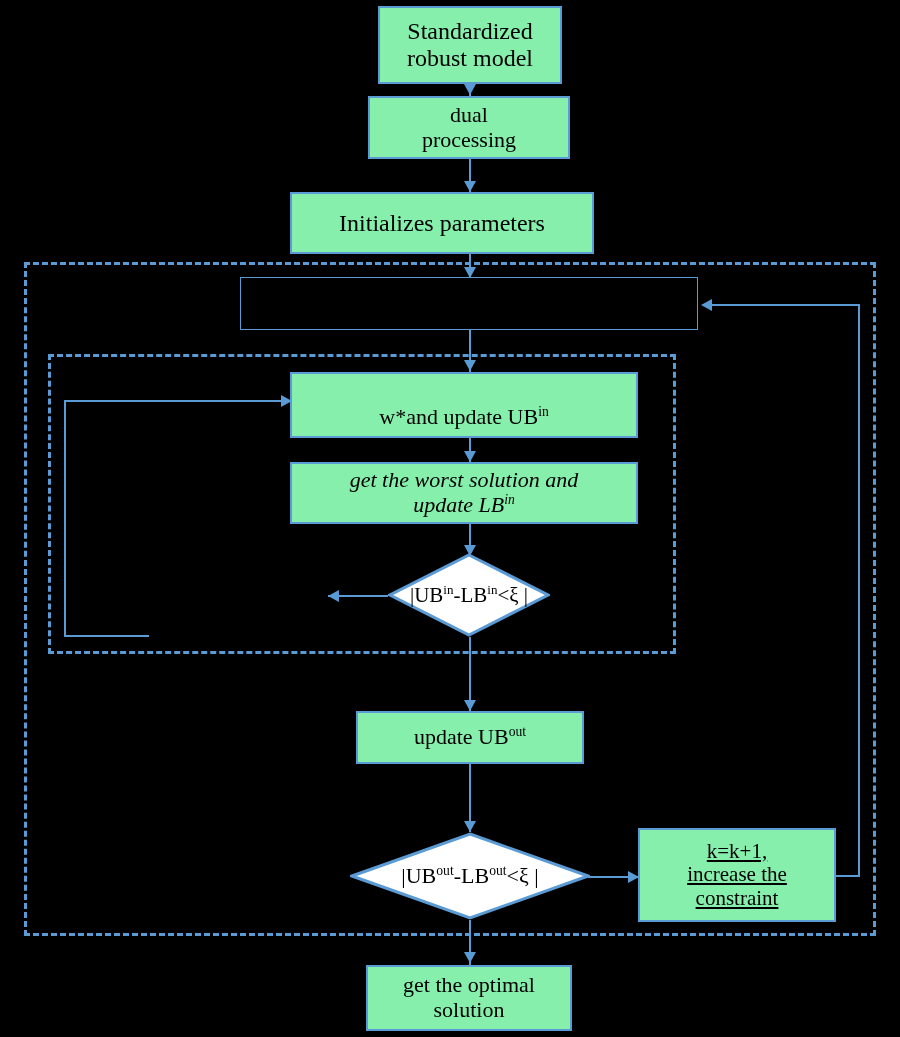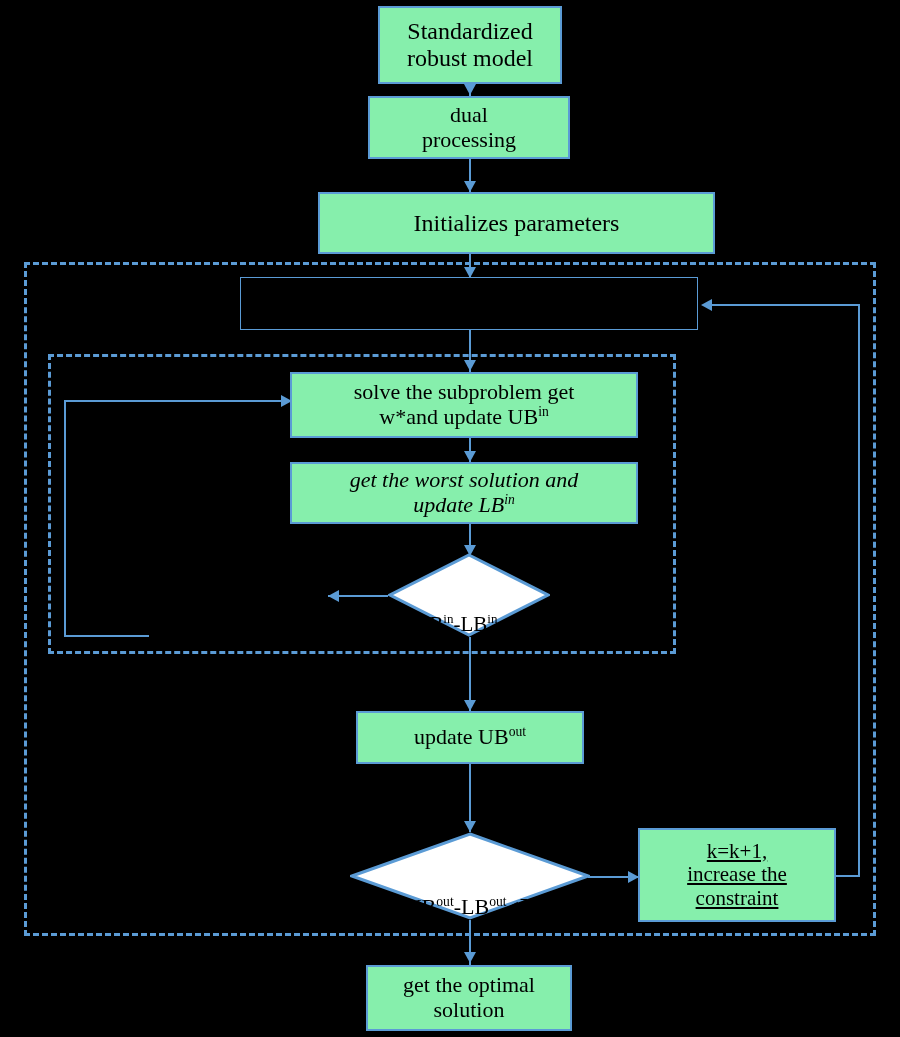--- a/index.html
+++ b/index.html
@@ -43,21 +43,21 @@
   .diamond {
     position: absolute;
     z-index: 5;
   }
   .diamond svg { display: block; }
   .diamond .dlabel {
     position: absolute;
     left: 0; top: 0;
     width: 100%; height: 100%;
     display: flex;
-    align-items: flex-end;
+    align-items: center;
     justify-content: center;
     text-align: center;
     color: #000;
     pointer-events: none;
   }
 
   
   .group-frame {
     position: absolute;
     box-sizing: border-box;
@@ -157,31 +157,31 @@
     </span>
   </div>
 
   <div class="node" style="left:368px; top:96px; width:202px; height:63px; font-size:22px;">
     <span class="txt">
       <span>dual</span><br>
       <span>processing</span>
     </span>
   </div>
 
-  <div class="node" style="left:290px; top:192px; width:397px; height:62px; font-size:24px;margin-left:28px;">
+  <div class="node" style="left:290px; top:192px; width:304px; height:62px; font-size:24px;">
     <span class="txt">Initializes parameters</span>
   </div>
 
   <div class="node hollow" style="left:240px; top:277px; width:458px; height:53px; font-size:22px;">
     <span class="txt"></span>
   </div>
 
   <div class="node" style="left:290px; top:372px; width:348px; height:66px; font-size:22px;">
     <span class="txt">
-      <span>solve the subproblem get</span><br>
+      <br>
       <span><span>w*and update UB</span><sup>in</sup></span>
     </span>
   </div>
 
   <div class="node" style="left:290px; top:462px; width:348px; height:62px; font-size:22px;font-style:italic;">
     <span class="txt">
       <span>get the worst solution and</span><br>
       <span><span>update LB</span><sup>in</sup></span>
     </span>
   </div>

